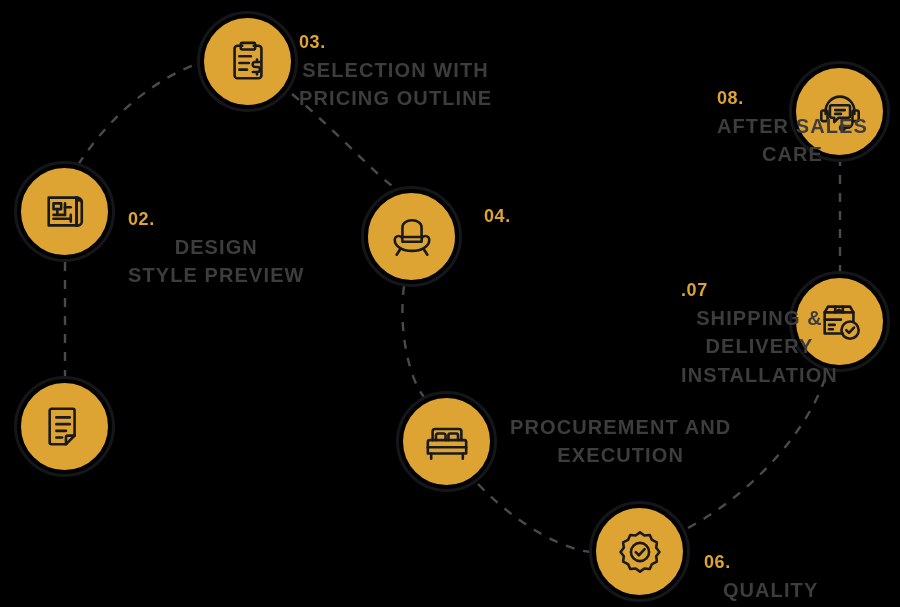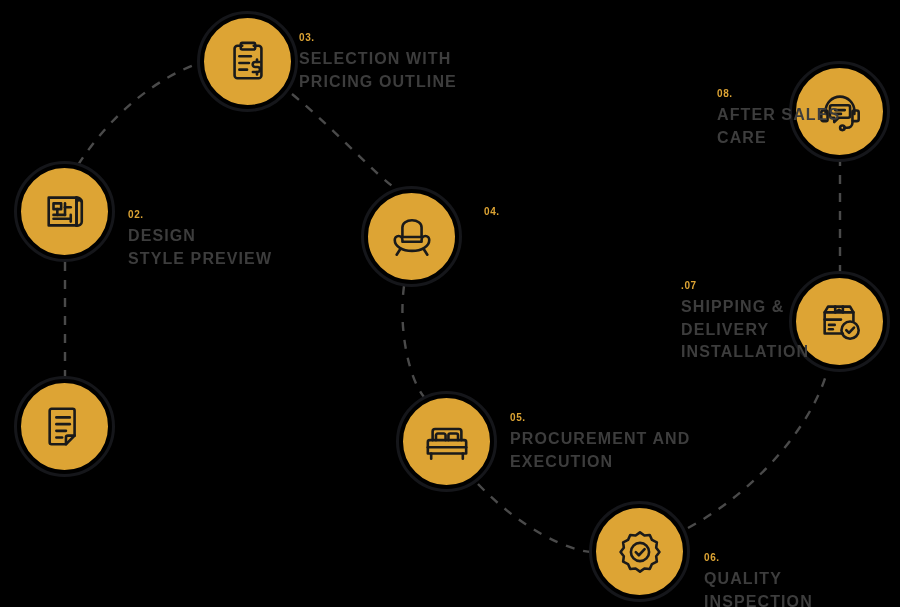--- a/index.html
+++ b/index.html
@@ -48,36 +48,37 @@
     vector-effect: non-scaling-stroke;
   }
   .label {
     position: absolute;
     z-index: 4;
     line-height: 1.0;
   }
   .label .num {
     display: block;
     color: #DDA434;
-    font-size: 10px;
+    font-size: 18px;
     font-weight: bold;
     letter-spacing: 0.6px;
     margin-bottom: 5px;
     font-family: "Liberation Sans Narrow", "Liberation Sans", sans-serif;
   }
   .label .ttl {
     display: block;
     color: #3D3D3D;
-    font-size: 16px;
+    font-size: 20px;
     font-weight: bold;
     letter-spacing: 1.1px;
     text-transform: uppercase;
     line-height: 1.42;
     white-space: pre-line;
     font-family: "Liberation Sans Narrow", "Liberation Sans", sans-serif;
+    text-align: center;
   }
 </style>
 </head>
 <body>
 
 <div id="stage">
 
   <svg id="connectors" viewBox="0 0 900 607" xmlns="http://www.w3.org/2000/svg">
     <g fill="none" stroke="#4A4A4A" stroke-width="2.4" stroke-dasharray="9 9" stroke-linecap="butt">
       <path d="M 65 379 L 65 261"></path>
@@ -168,21 +169,20 @@
         <path d="M12.5 22 v-5 a1.8 1.8 0 0 1 1.8 -1.8 h6.4 A1.8 1.8 0 0 1 22.5 17 v5"></path>
         <path d="M25.5 22 v-5 a1.8 1.8 0 0 1 1.8 -1.8 h6.4 A1.8 1.8 0 0 1 35.5 17 v5"></path>
         <path d="M6 22 h36 a2 2 0 0 1 2 2 v12 h-40 V24 a2 2 0 0 1 2 -2 z"></path>
         <path d="M4 29.5 h40"></path>
         <path d="M7.5 36 v5.5"></path>
         <path d="M40.5 36 v5.5"></path>
       </svg>
     </span>
   </div>
   <div class="label" style="left:510px; top:413px;">
-    <span class="num">05.</span>
     <span class="ttl">PROCUREMENT AND
 EXECUTION</span>
   </div>
 
   <div class="node" style="left:592px; top:504px;">
     <span>
       <svg viewBox="0 0 48 48" fill="none" stroke="#1A1A1A" stroke-width="2.6" stroke-linecap="round" stroke-linejoin="round">
         <path d="M24 3.5 l4.6 3.3 5.6 -0.6 2.3 5.2 5.1 2.5 -0.7 5.6 3.4 4.5 -3.4 4.5 0.7 5.6 -5.1 2.5 -2.3 5.2 -5.6 -0.6 -4.6 3.3 -4.6 -3.3 -5.6 0.6 -2.3 -5.2 -5.1 -2.5 0.7 -5.6 -3.4 -4.5 3.4 -4.5 -0.7 -5.6 5.1 -2.5 2.3 -5.2 5.6 0.6 z"></path>
         <circle cx="24" cy="24" r="9.5"></circle>
         <path d="M19.6 24.2 l3.2 3.2 6 -6.4"></path>

